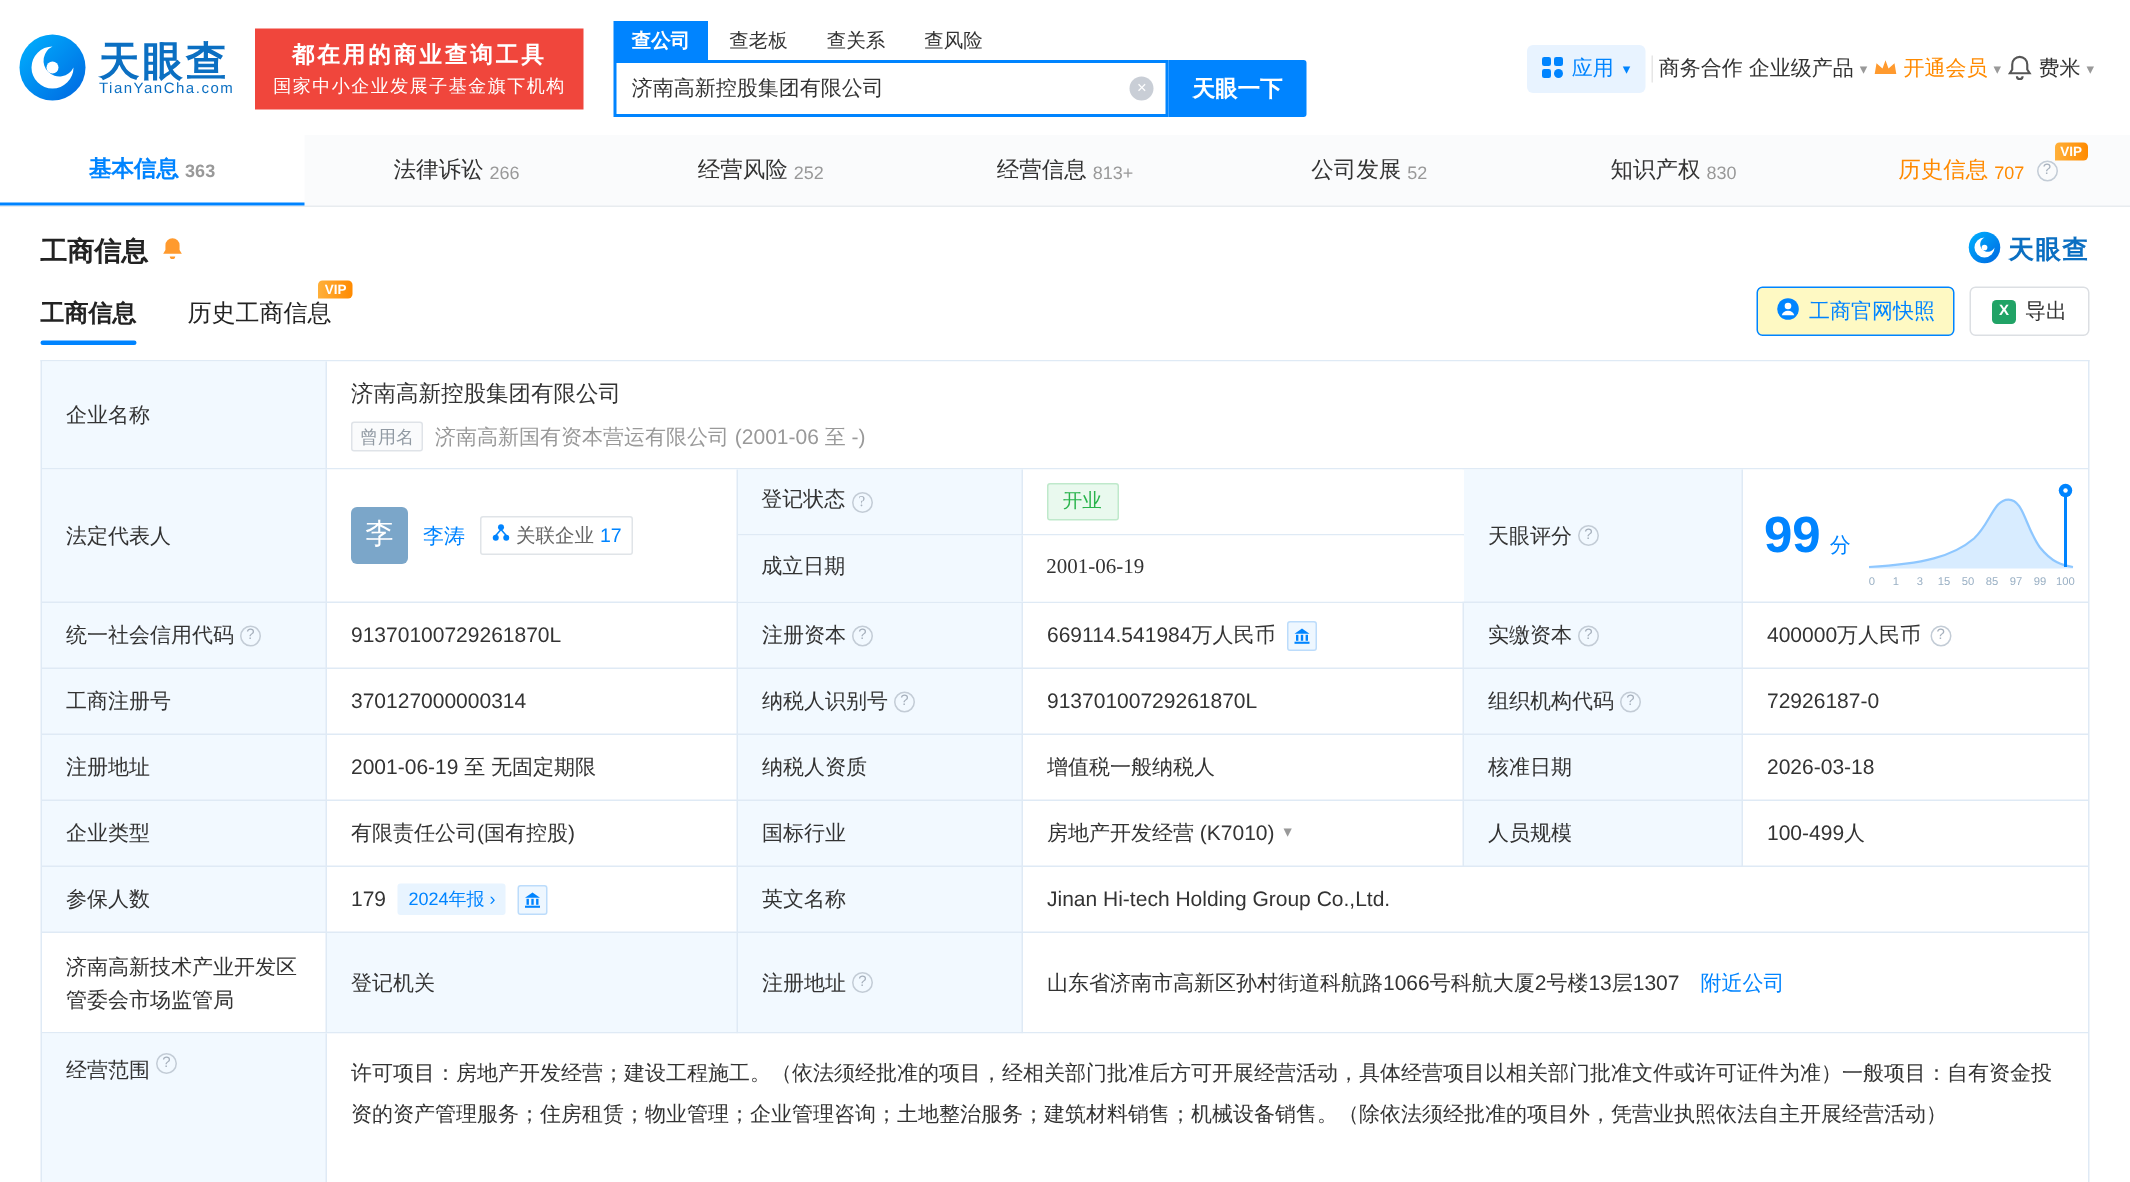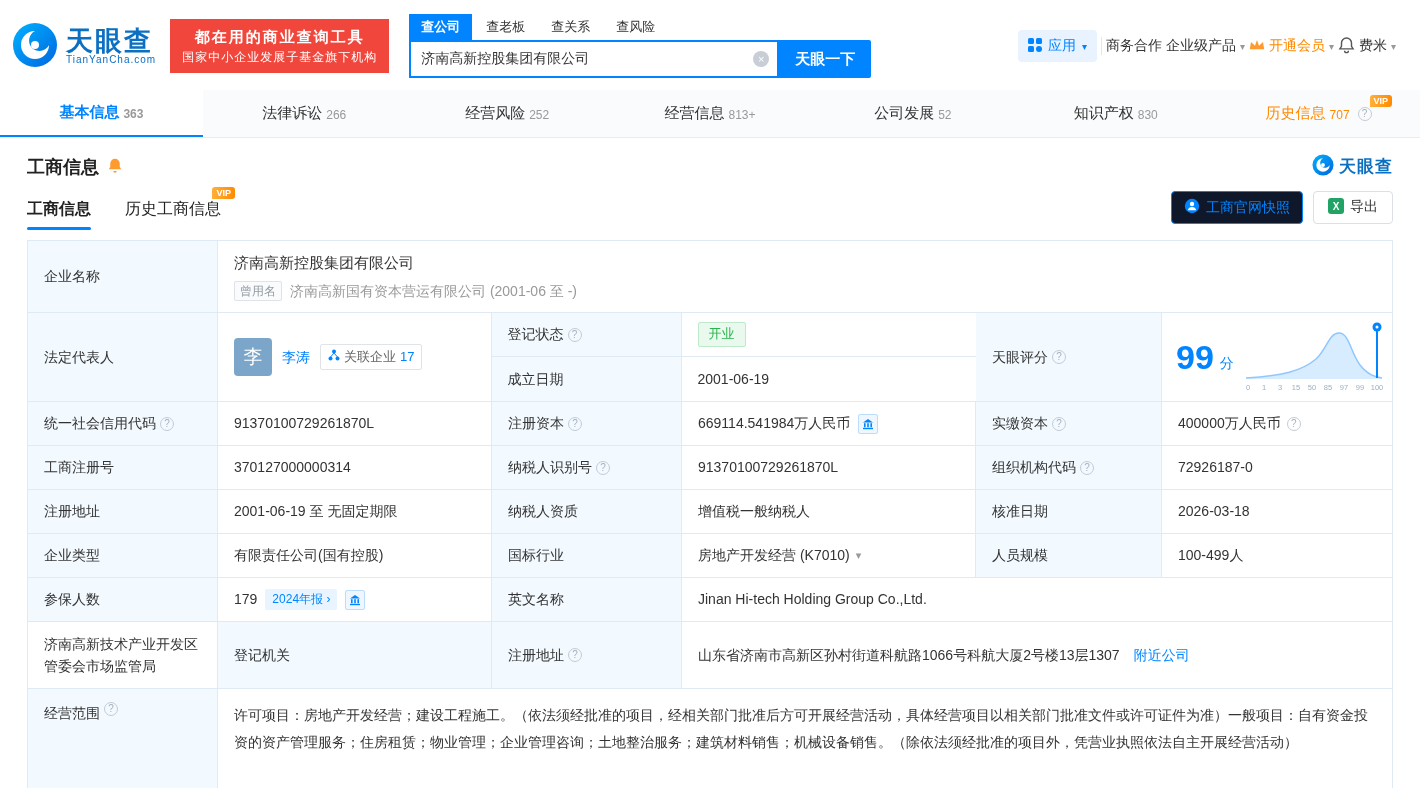--- a/index.html
+++ b/index.html
@@ -63,22 +63,22 @@
   .section-bell { margin-left:8px; }
   .watermark { margin-left:auto; display:flex; align-items:center; gap:5px; }
   .watermark-name { font-size:17px; font-weight:bold; color:#0b6fc2; letter-spacing:1px; }
 
   .subtab-row { display:flex; align-items:flex-end; padding-bottom:10px; }
   .subtab { font-size:16px; color:#222; margin-right:34px; cursor:pointer; position:relative; padding-bottom:10px; }
   .subtab.active { font-weight:bold; }
   .subtab.active::after { content:""; position:absolute; left:0; right:0; bottom:0; height:3px; background:var(--blue); border-radius:2px; }
   .subtab .vip-tag { position:absolute; top:-12px; right:-14px; }
   .subtab-actions { margin-left:auto; display:flex; gap:10px; padding-bottom:6px; }
-  .btn-snapshot { display:flex; align-items:center; gap:6px; border:1px solid var(--blue); color:var(--blue); background:#0f172a; border-radius:4px; padding:6px 12px; font-size:14px; cursor:pointer; font-family:inherit; }
-  .btn-export { display:flex; align-items:flex-start; gap:6px; border:1px solid #dcdfe3; color:#333; background:#fff; border-radius:4px; padding:6px 14px; font-size:14px; cursor:pointer; font-family:inherit; }
+  .btn-snapshot { display:flex; align-items:center; gap:6px; border:1px solid var(--blue); color:var(--blue); background:#fef9c3; border-radius:4px; padding:6px 12px; font-size:14px; cursor:pointer; font-family:inherit; }
+  .btn-export { display:flex; align-items:center; gap:6px; border:1px solid #dcdfe3; color:#333; background:#fff; border-radius:4px; padding:6px 14px; font-size:14px; cursor:pointer; font-family:inherit; }
   .excel-icon { width:16px; height:16px; background:#21a366; border-radius:3px; color:#fff; font-size:10px; font-weight:bold; display:flex; align-items:center; justify-content:center; }
   .excel-icon::before { content:"X"; }
 
   
   .info-table { border:1px solid var(--border); border-bottom:none; }
   .trow { display:grid; grid-template-columns:190px 274px 190px 294px 186px 1fr; }
   .trow.r2 { grid-template-columns:190px 274px 484px 186px 1fr; }
   .cell { border-right:1px solid var(--border); border-bottom:1px solid var(--border); display:flex; align-items:center; padding:0 16px; min-height:44px; line-height:1.6; }
   .cell:last-child, .cell.noright { border-right:none; }
   .lbl { background:var(--labelbg); color:#333; }
@@ -323,21 +323,21 @@
                 <circle cx="6" cy="2.5" r="2" fill="#0084ff"></circle>
                 <circle cx="2.5" cy="9.5" r="2" fill="#0084ff"></circle>
                 <circle cx="9.5" cy="9.5" r="2" fill="#0084ff"></circle>
                 <path d="M6 4 L2.5 8 M6 4 L9.5 8" stroke="#0084ff" stroke-width="1"></path>
               </svg>
             </span>
             <span>关联企业</span>
             <span class="num">17</span>
           </span>
         </div>
-        <div class="cell midgrid noright" style="border-right:1px solid var(--border);">
+        <div class="cell midgrid noright" style="border-right:1px solid var(--border);font-family:Liberation Serif, serif;">
           <div class="subrow">
             <div class="cell lbl">
               <span>登记状态</span>
               <span class="help"></span>
             </div>
             <div class="cell val">
               <span class="badge-open">开业</span>
             </div>
           </div>
           <div class="subrow">

